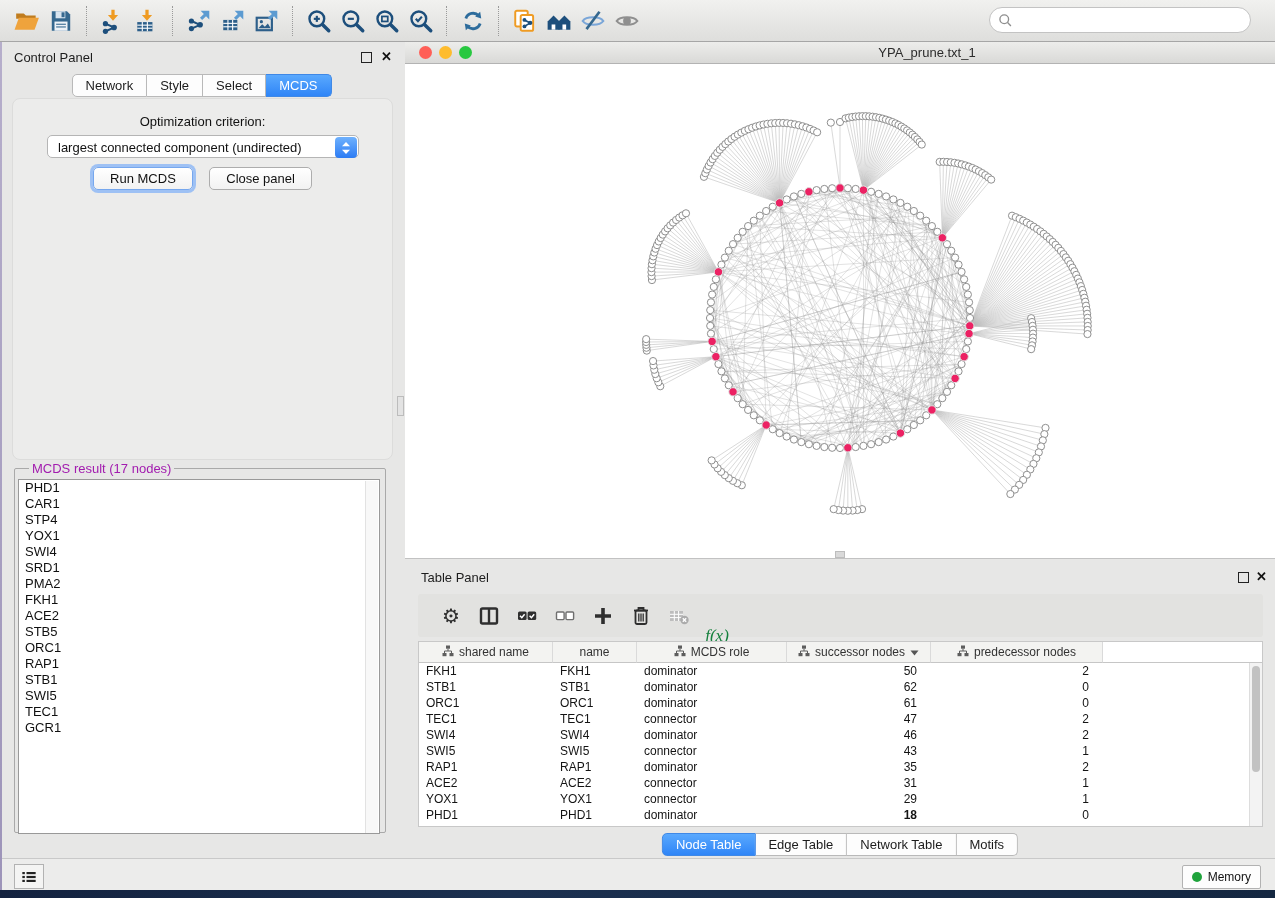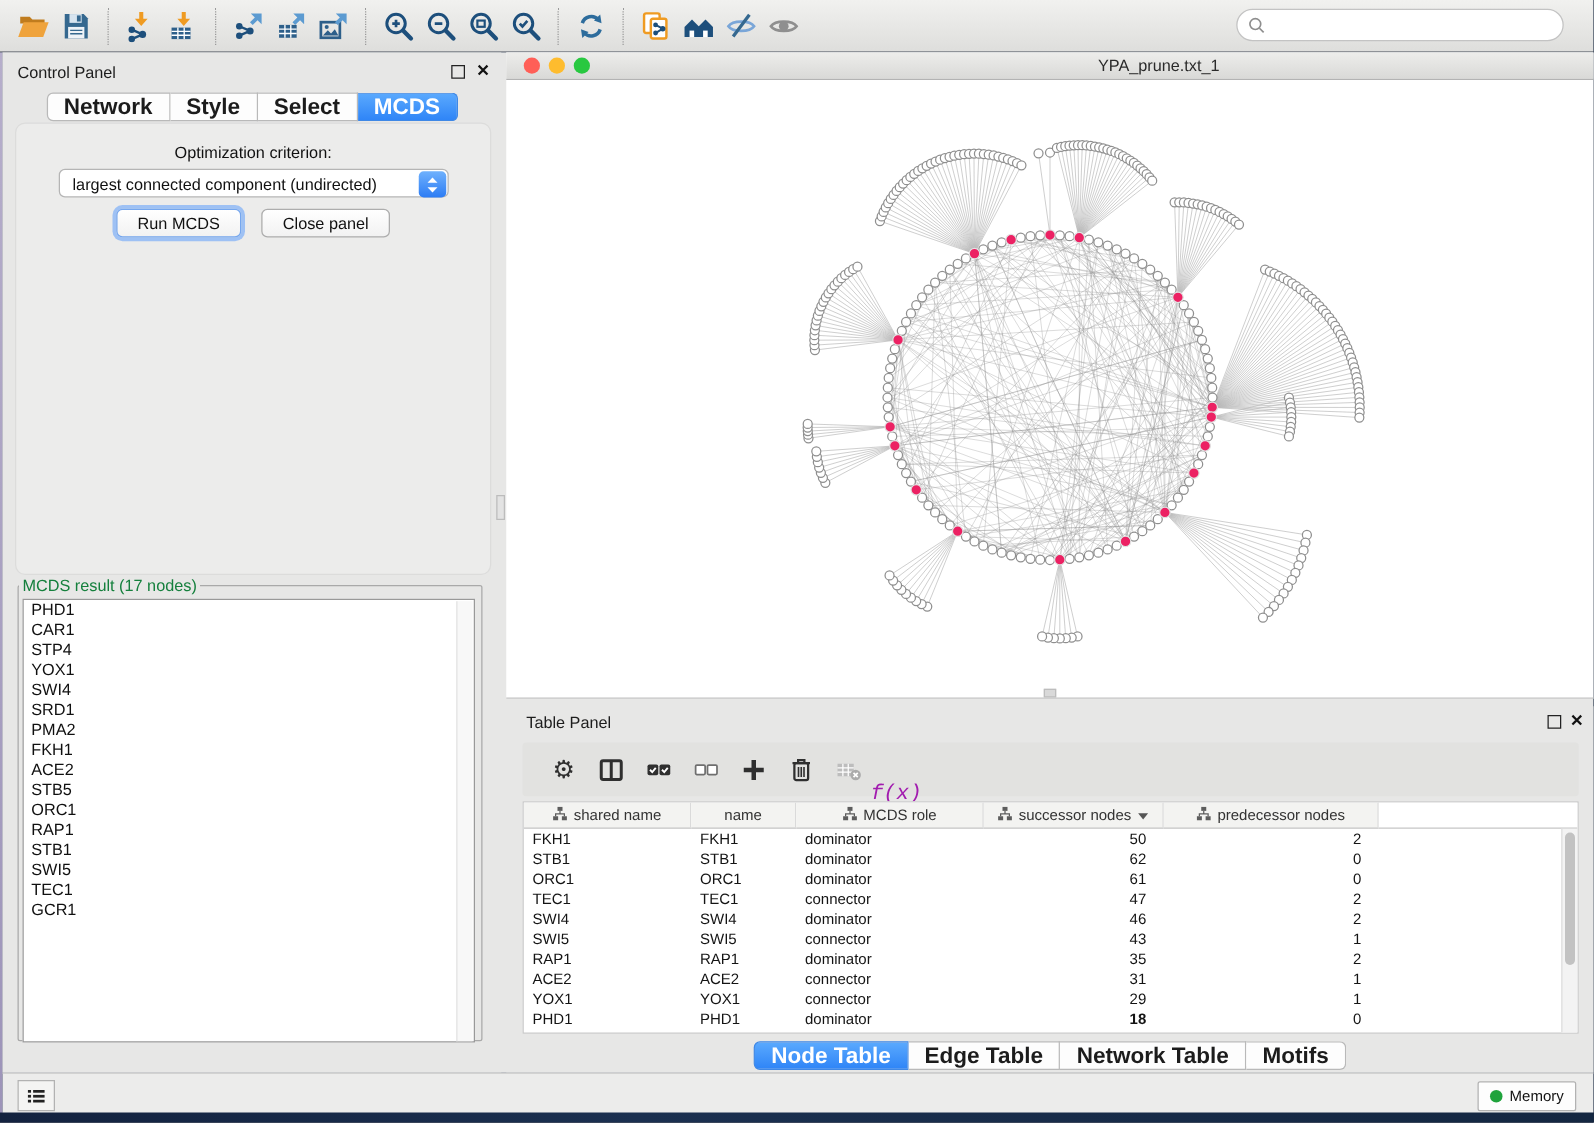--- a/index.html
+++ b/index.html
@@ -18,39 +18,39 @@
   #search-box input{border:none;outline:none;flex:1;font-size:13px;background:transparent;margin-left:5px;}
   
   #appbg{left:2px;top:42px;width:1273px;height:816px;background:#e7e7e6;}
   #left-strip{left:0;top:42px;width:2px;height:848px;background:linear-gradient(#b6aecb,#9d94b9);}
   
   #cp{left:2px;top:42px;width:399px;height:816px;background:#e7e7e6;}
   .panel-title{font-size:13px;color:#1d1d1d;}
   .win-float{width:9px;height:9px;border:1.5px solid #222;display:inline-block;}
   .win-close{font-size:13px;font-weight:bold;color:#111;line-height:11px;}
   #cp-tabs{position:absolute;left:50%;transform:translateX(-50%);top:32px;white-space:nowrap;}
-  .seg{display:inline-block;height:17px;line-height:17px;padding:2px 13px;font-size:18px;color:#1c1c1c;
-    background:#fdfdfd;border:1px solid #b9b9b9;border-left:none;vertical-align:top;font-weight:bold;}
+  .seg{display:inline-block;height:17px;line-height:17px;padding:2px 13px;font-size:13px;color:#1c1c1c;
+    background:#fdfdfd;border:1px solid #b9b9b9;border-left:none;vertical-align:top;}
   .seg.first{border-left:1px solid #b9b9b9;border-radius:5px 0 0 5px;}
   .seg.last{border-radius:0 5px 5px 0;}
   .seg.active{background:linear-gradient(#5aa9fe,#2f85f7);border-color:#3f88e6;color:#fff;}
   #cp-content{left:10px;top:56px;width:379px;height:360px;background:#ececeb;border:1px solid #dcdcdb;border-radius:8px;}
   #criterion-label{left:0;top:15px;width:100%;text-align:center;font-size:13px;color:#111;}
   #criterion-select{left:34px;top:36px;width:312px;height:23px;background:#fff;border:1px solid #b5b5b5;
     border-radius:5px;font-size:13px;color:#111;line-height:23px;padding-left:10px;box-sizing:border-box;}
   #criterion-cap{position:absolute;right:1px;top:1px;width:22px;height:21px;border-radius:4px;
     background:linear-gradient(#6fb1fd,#2c7cf4);display:flex;align-items:center;justify-content:center;}
   #btn-row{left:0;top:68px;width:100%;text-align:center;}
   .mac-btn{display:inline-block;height:23px;line-height:21px;padding:0 16px;font-size:13px;color:#111;
     background:linear-gradient(#fff,#f2f2f2);border:1px solid #adadad;border-radius:5px;margin:0 6px;
     font-family:"Liberation Sans",sans-serif;}
   .mac-btn.focused{border-color:#76a7ee;box-shadow:0 0 0 3px rgba(94,158,251,.55);}
   #mcds-box{left:12px;top:419px;width:372px;height:372px;border:1px solid #a9a9a9;background:#e7e7e6;
     border-radius:2px;margin:0;padding:0;box-sizing:border-box;}
-  #mcds-box legend{font-size:13px;color:#15803d;margin-left:0;padding:0 3px;}
+  #mcds-box legend{font-size:13px;color:#a21caf;margin-left:14px;padding:0 3px;}
   #mcds-list{position:absolute;left:3px;top:3px;width:362px;height:355px;background:#fff;border:1px solid #999;
     box-sizing:border-box;overflow:hidden;}
   .mcds-item{font-size:13px;height:16px;line-height:16px;padding-left:6px;color:#101010;}
   #mcds-scroll{position:absolute;right:1px;top:1px;width:12px;height:353px;background:#f8f8f8;border-left:1px solid #e2e2e2;}
   
   #right{left:405px;top:42px;width:870px;height:816px;}
   #net-window{left:0;top:0;width:870px;height:516px;background:#fff;border-bottom:1px solid #c2c2c2;}
   #net-titlebar{left:0;top:0;width:870px;height:21px;background:linear-gradient(#ededeb,#d9d9d7);
     border-bottom:1px solid #b3b3b3;}
   .light{position:absolute;top:4px;width:13px;height:13px;border-radius:50%;}
@@ -58,21 +58,21 @@
   #net-canvas{left:0;top:21px;width:870px;height:495px;}
   #net-splitter{left:50%;margin-left:-5px;top:509px;width:10px;height:7px;background:#d9d9d9;border:1px solid #bdbdbd;box-sizing:border-box;}
   #v-divider-handle{left:397px;top:396px;width:7px;height:20px;background:#e3e3e3;border:1px solid #bcbcbc;box-sizing:border-box;}
   
   #table-panel{left:0;top:523px;width:870px;height:293px;background:#e7e7e6;}
   #tp-toolbar{left:13px;top:29px;width:845px;height:43px;background:#e2e2e0;border-radius:3px;
     display:flex;align-items:center;padding-left:14px;box-sizing:border-box;}
   .tpbtn{width:38px;height:34px;display:flex;align-items:center;justify-content:center;}
   .tpbtn svg{width:24px;height:24px;}
   .glyph{font-size:20px;color:#333;}
-  .fxg{font-family:Liberation Mono, monospace;font-style:italic;font-size:17px;color:#a21caf;margin-top:40px;}
+  .fxg{font-family:Liberation Serif, serif;font-style:italic;font-size:17px;color:#15803d;margin-top:40px;}
   #tbl{left:13px;top:76px;width:845px;height:186px;background:#fff;border:1px solid #c8c8c8;box-sizing:border-box;overflow:hidden;}
   #tbl-header{display:flex;height:21px;}
   .hcell{display:flex;align-items:center;justify-content:center;gap:5px;font-size:12px;color:#333;
     background:#f3f3f1;border-right:1px solid #dadada;border-bottom:1px solid #c6c6c6;box-sizing:border-box;height:21px;}
   .hfill{flex:1;background:#fff;border-bottom:1px solid #c6c6c6;}
   .trow{display:flex;height:16px;}
   .tcell{font-size:12px;line-height:16px;color:#141414;box-sizing:border-box;padding-left:7px;white-space:nowrap;overflow:hidden;}
   .tcell.num{text-align:right;padding-right:14px;padding-left:0;}
   #tbl-vscroll{position:absolute;right:0;top:21px;width:13px;height:164px;background:#f3f3f3;border-left:1px solid #ddd;box-sizing:border-box;}
   #tbl-thumb{position:absolute;left:2px;top:3px;width:8px;height:106px;background:#c2c2c2;border-radius:4px;}

